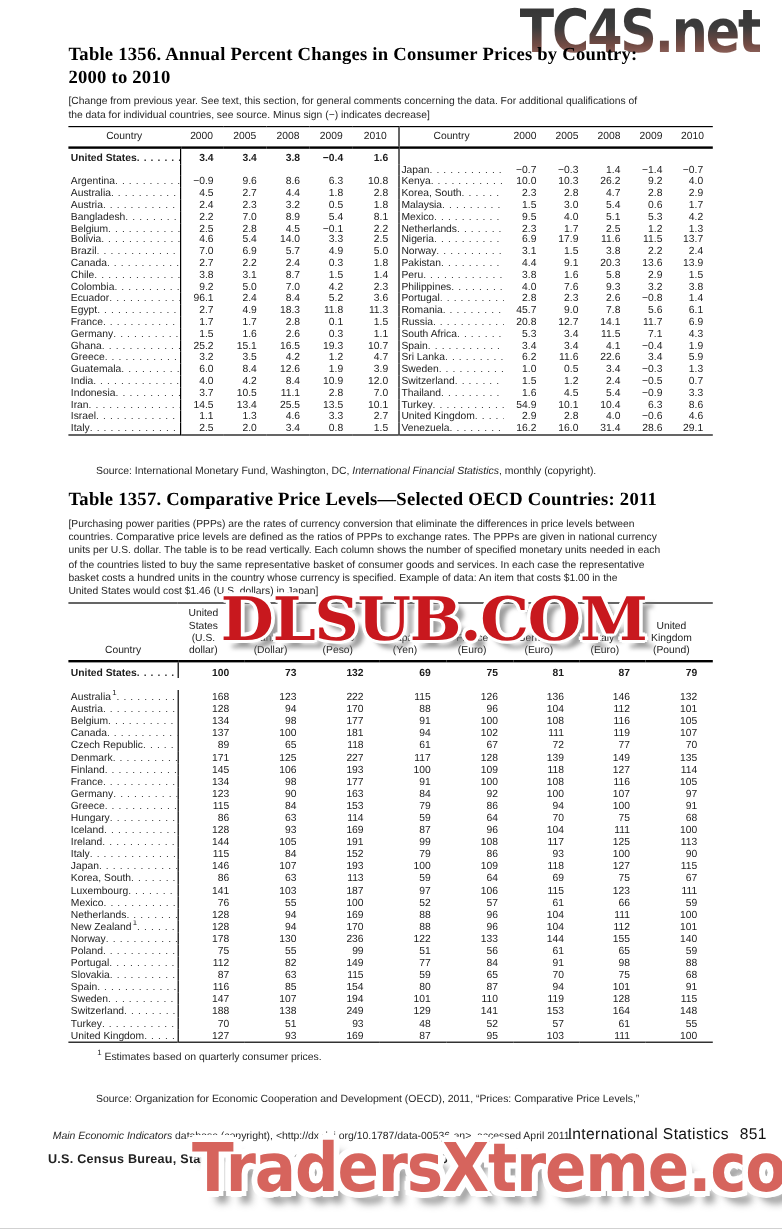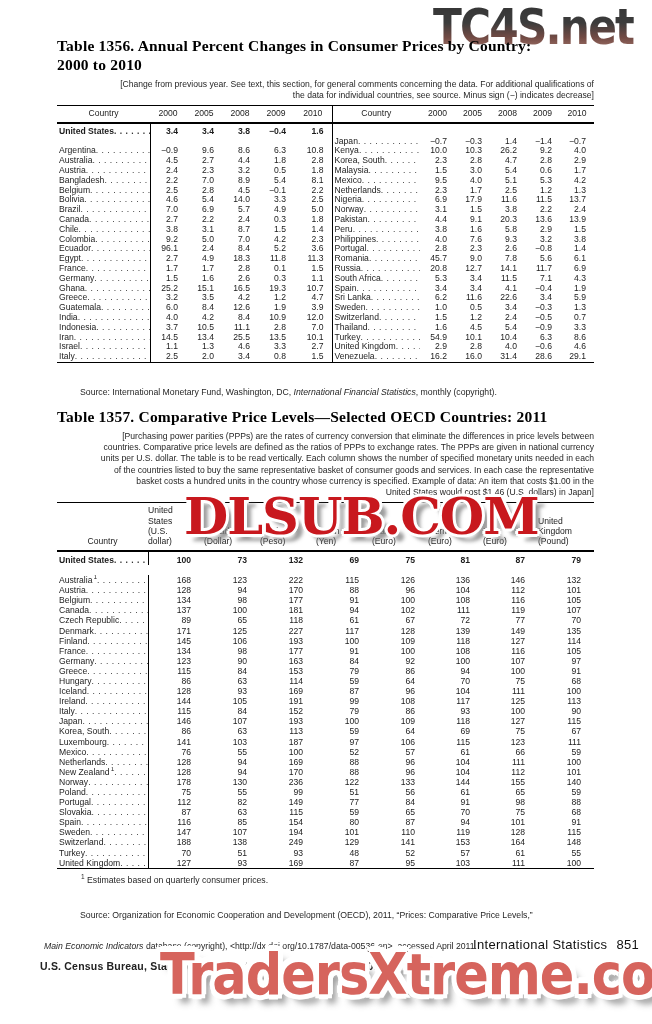--- a/index.html
+++ b/index.html
@@ -46,21 +46,20 @@
   .sec { position:absolute; left:57px; width:537px; z-index:2; }
   #sec1356 { top:36px; }
   #sec1357 { top:407px; }
   .ttl {
     font-family:"Liberation Serif", serif; font-weight:bold;
     font-size:15.5px; line-height:19px; color:#000; letter-spacing:.2px;
   }
   .note {
     margin-top:5px; font-size:8.6px; line-height:11.2px; color:#262626;
     white-space:pre-line;
-    text-align:right;
   }
   table { border-collapse:collapse; table-layout:fixed; width:537px; margin-top:4px; }
   thead th {
     font-weight:normal; font-size:8.6px; color:#1c1c1c;
     border-top:1.5px solid #000; border-bottom:2px solid #000;
     padding:2px 0 3px; text-align:center; vertical-align:bottom; line-height:10.4px;
   }
   tbody { border-bottom:1.5px solid #000; }
   td {
     font-size:8.6px; line-height:9.8px; height:9.8px;
@@ -71,21 +70,21 @@
   td.name .cellflex { display:flex; align-items:baseline; }
   .dots { flex:1 1 auto; overflow:hidden; white-space:nowrap; color:#333; }
   .dots::after { content:". . . . . . . . . . . . . . . . . . . . . . . . . . . ."; letter-spacing:.5px; }
   tr.bold td, tr.bold .dots::after { font-weight:bold; }
   .b-left { border-left:1px solid #000; }
   tr.padtop td { padding-top:3px; height:13px; }
   tr.spacer td { height:5px; border:none; }
   sup { font-size:6.5px; vertical-align:super; line-height:0; padding-left:1px; }
   
   #t1357 td.num { padding-right:13px; }
-  #t1357 thead th { text-align:left; padding-right:13px; }
+  #t1357 thead th { text-align:center; padding-right:13px; }
   #t1357 thead th.cy { text-align:center; padding-right:0; }
   #t1357 td { line-height:10.1px; height:10.1px; }
   
   .src { font-size:8.7px; line-height:11px; color:#262626; margin-top:24px; padding-left:23px; }
   .src i, .note i { font-style:italic; }
   .fn { font-size:8.7px; line-height:11px; color:#262626; margin-top:6px; padding-left:23px; }
   .src2 { font-size:8.7px; line-height:11px; color:#262626; margin-left:-13px;margin-top:20px; }
   
   .footer-right {
     position:absolute; right:13px; top:937px; z-index:2;

